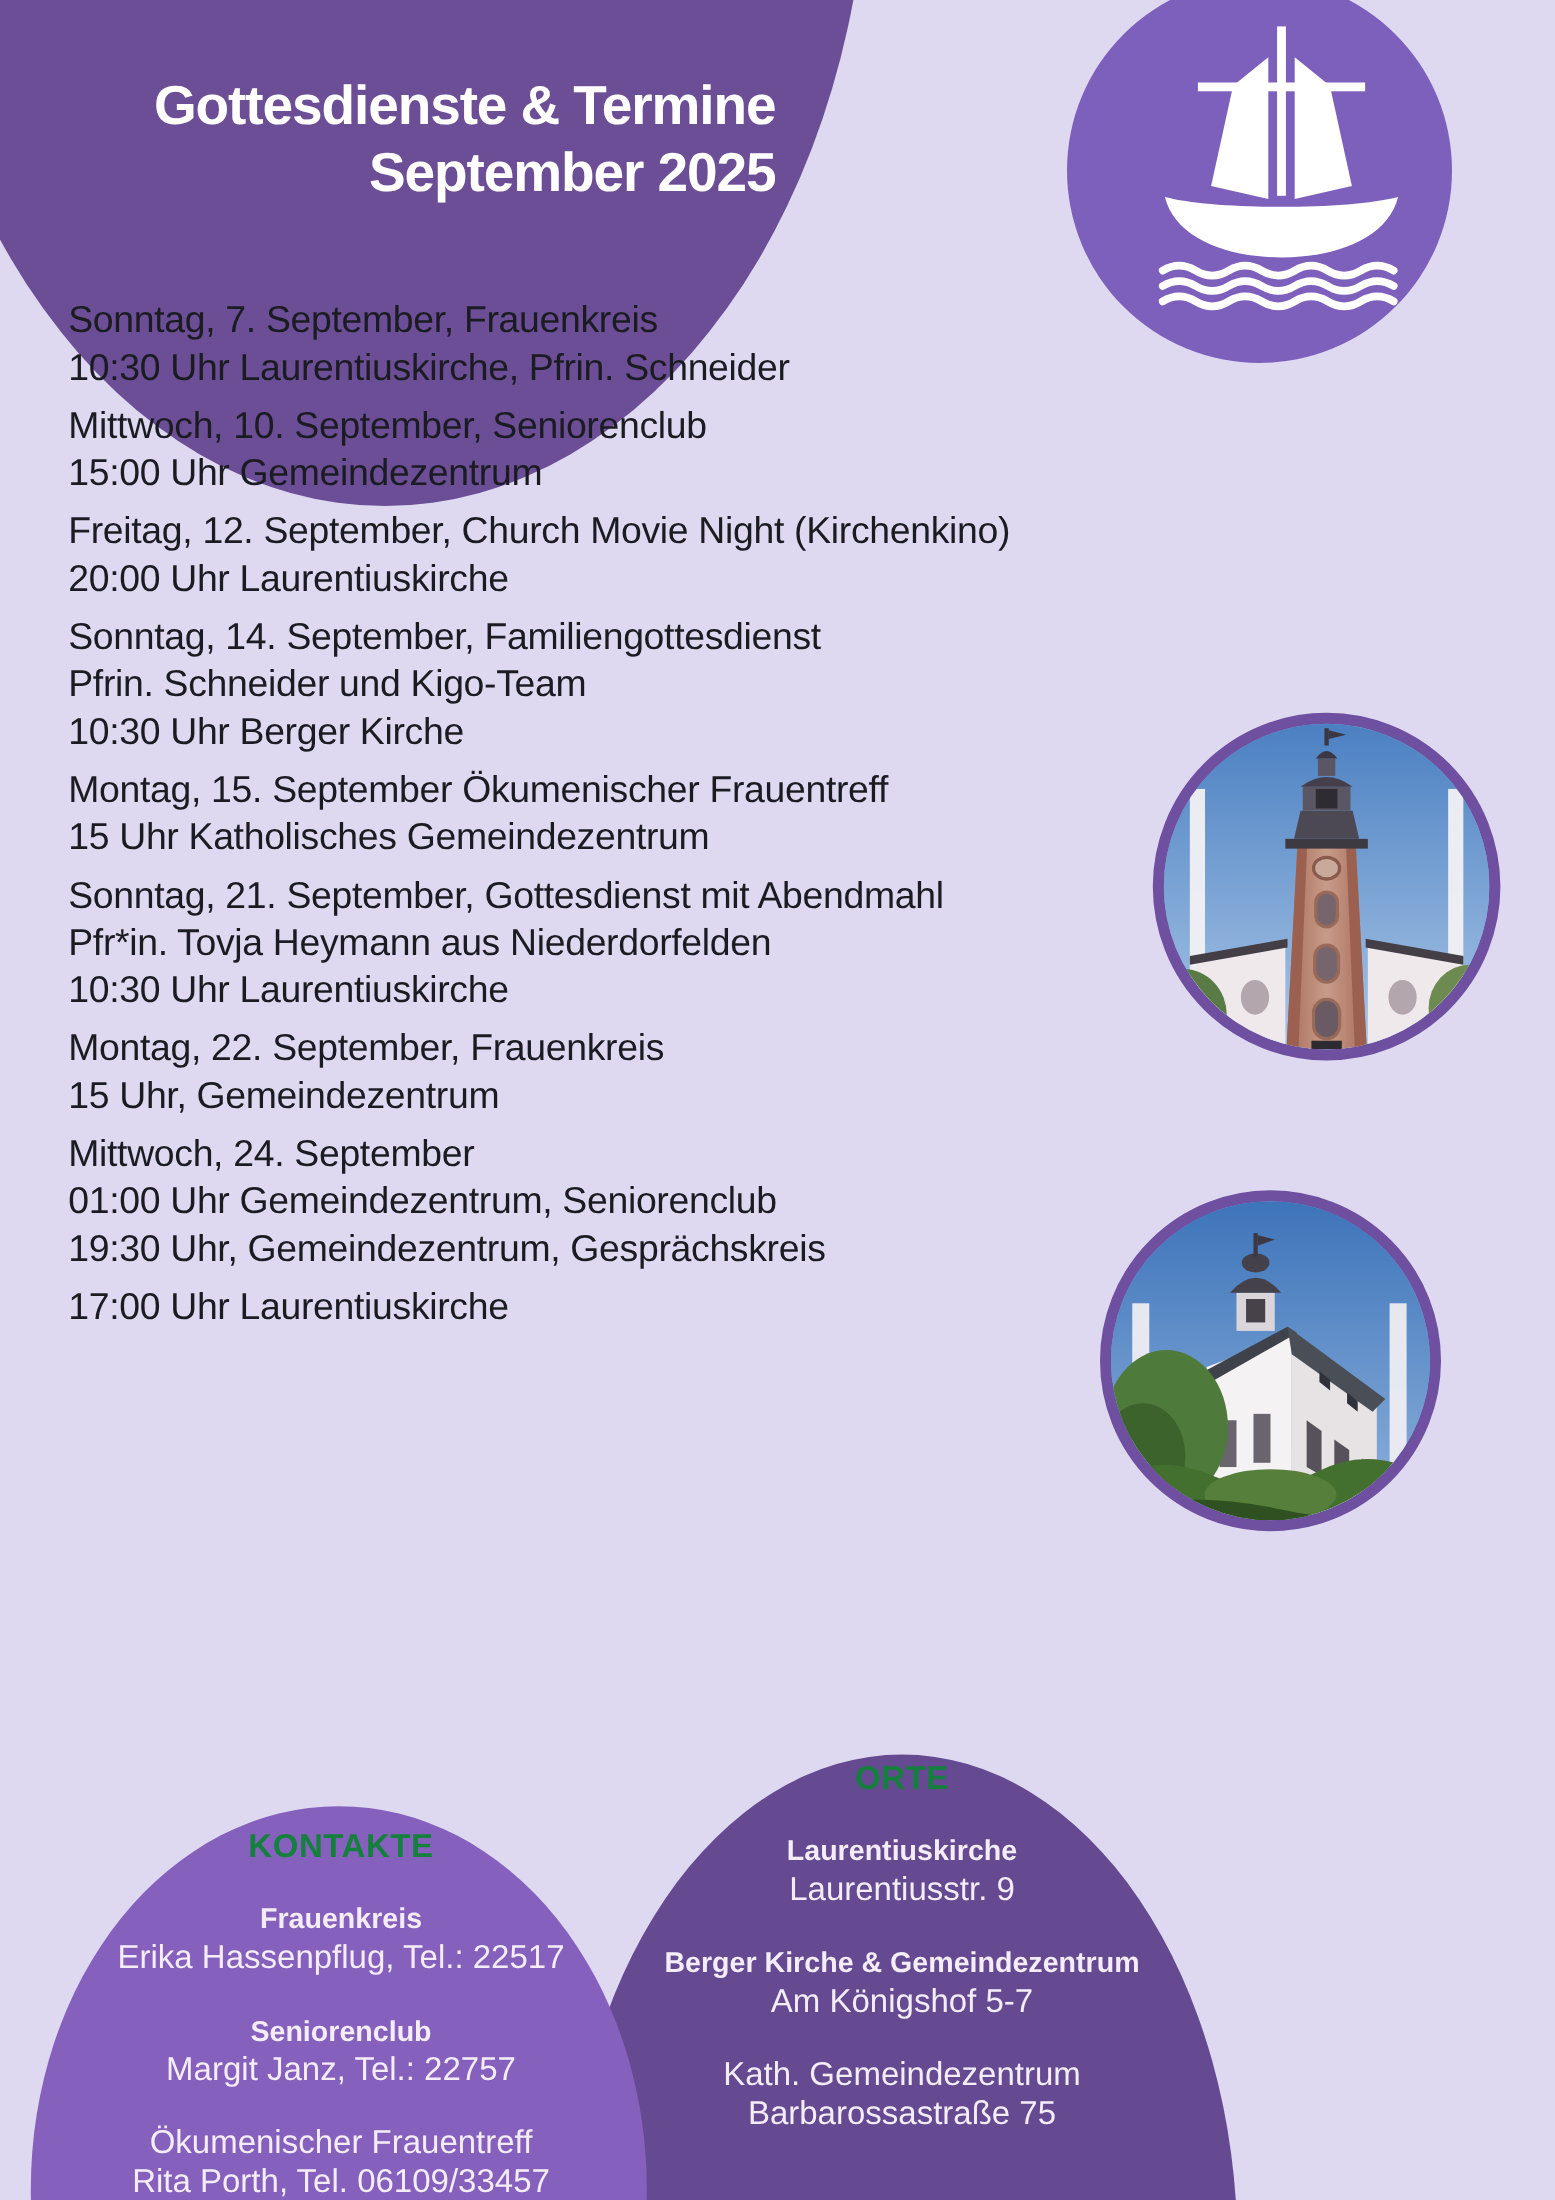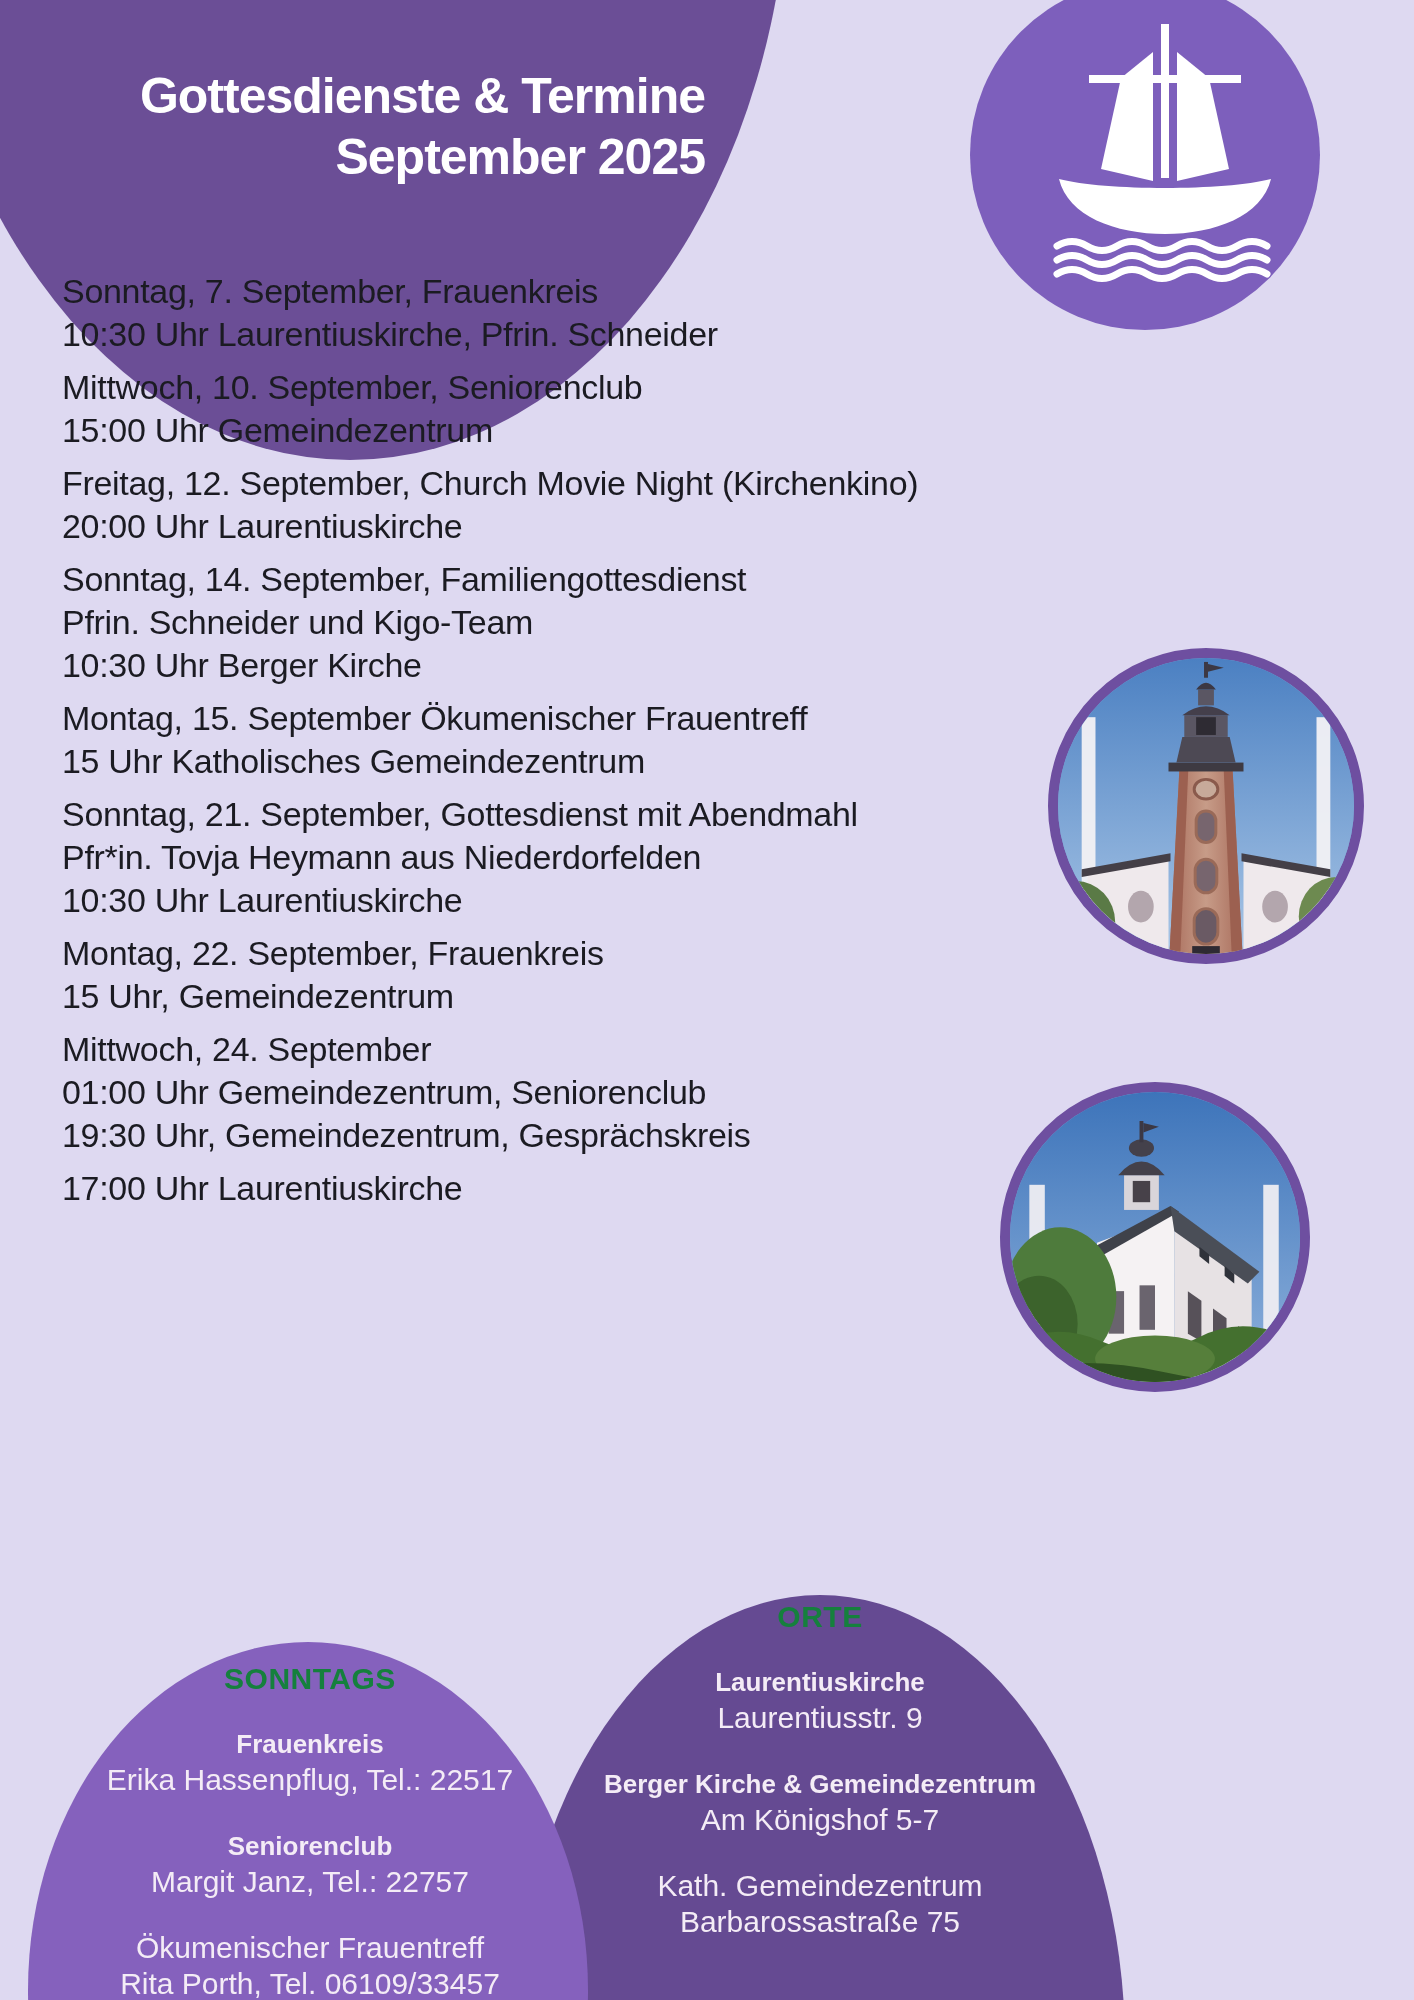--- a/index.html
+++ b/index.html
@@ -222,21 +222,21 @@
     <path d="M0,262 Q45,236 95,258 T195,254 T300,260 L300,300 L0,300 Z" fill="#44702f"></path>
     <ellipse cx="150" cy="276" rx="62" ry="24" fill="#567f3b"></ellipse>
     <path d="M0,288 Q80,272 160,290 T300,286 L300,300 L0,300 Z" fill="#2f5122"></path>
   </svg>
 </div>
 
 <div class="shape" id="orte-ellipse"></div>
 <div class="shape" id="kontakte-ellipse"></div>
 
 <div class="bubble-text" id="kontakte-block">
-  <div class="bubble-heading">SONNTAGS</div>
+  <div class="bubble-heading">KONTAKTE</div>
   <div class="groups">
       <div class="group">
         <div class="group-name bold">Frauenkreis</div>
         <div class="group-detail">Erika Hassenpflug, Tel.: 22517</div>
       </div>
       <div class="group">
         <div class="group-name bold">Seniorenclub</div>
         <div class="group-detail">Margit Janz, Tel.: 22757</div>
       </div>
       <div class="group">

